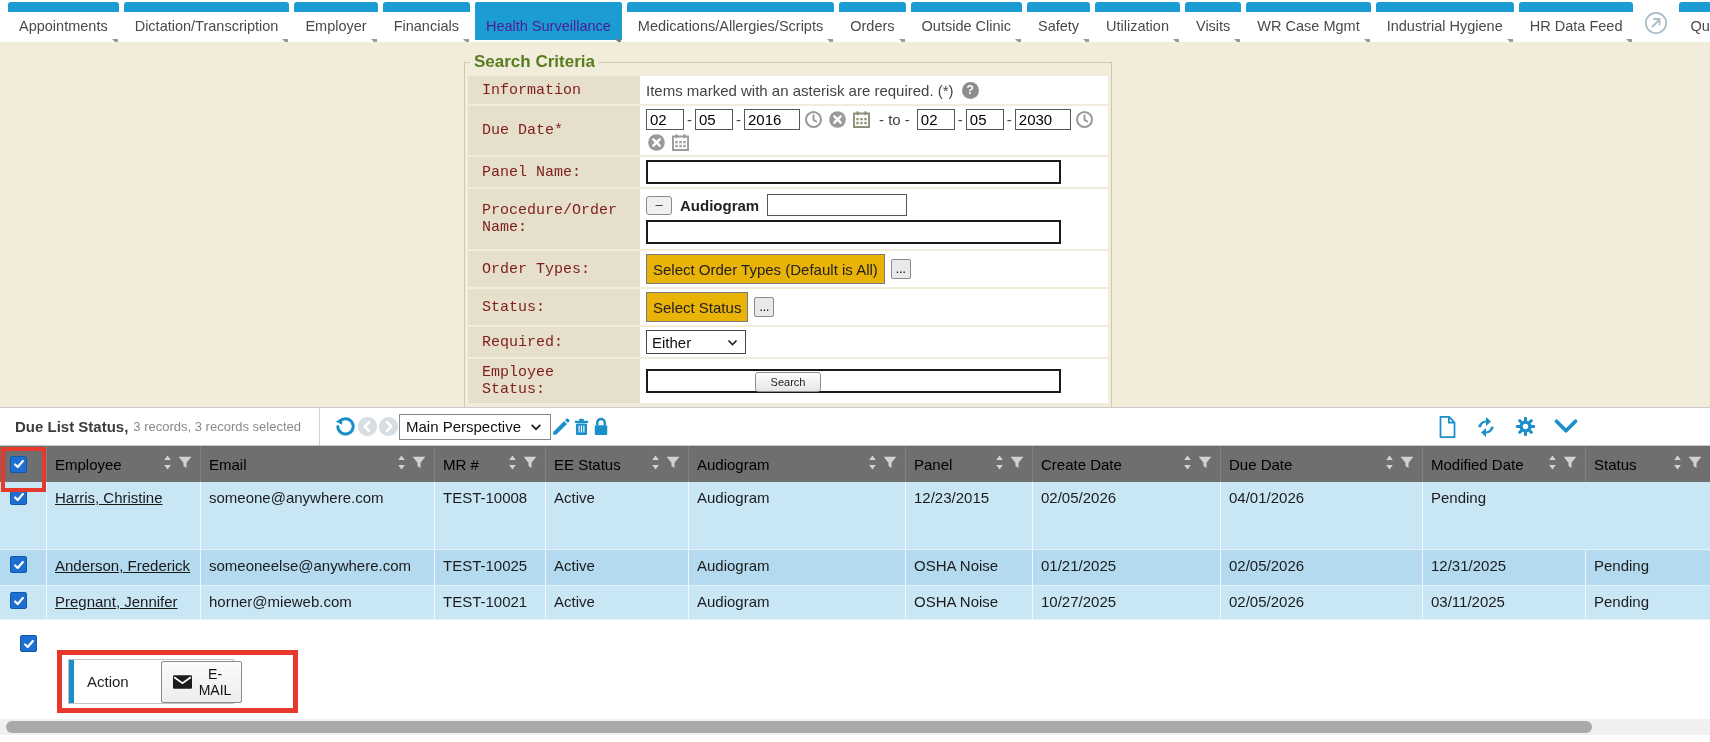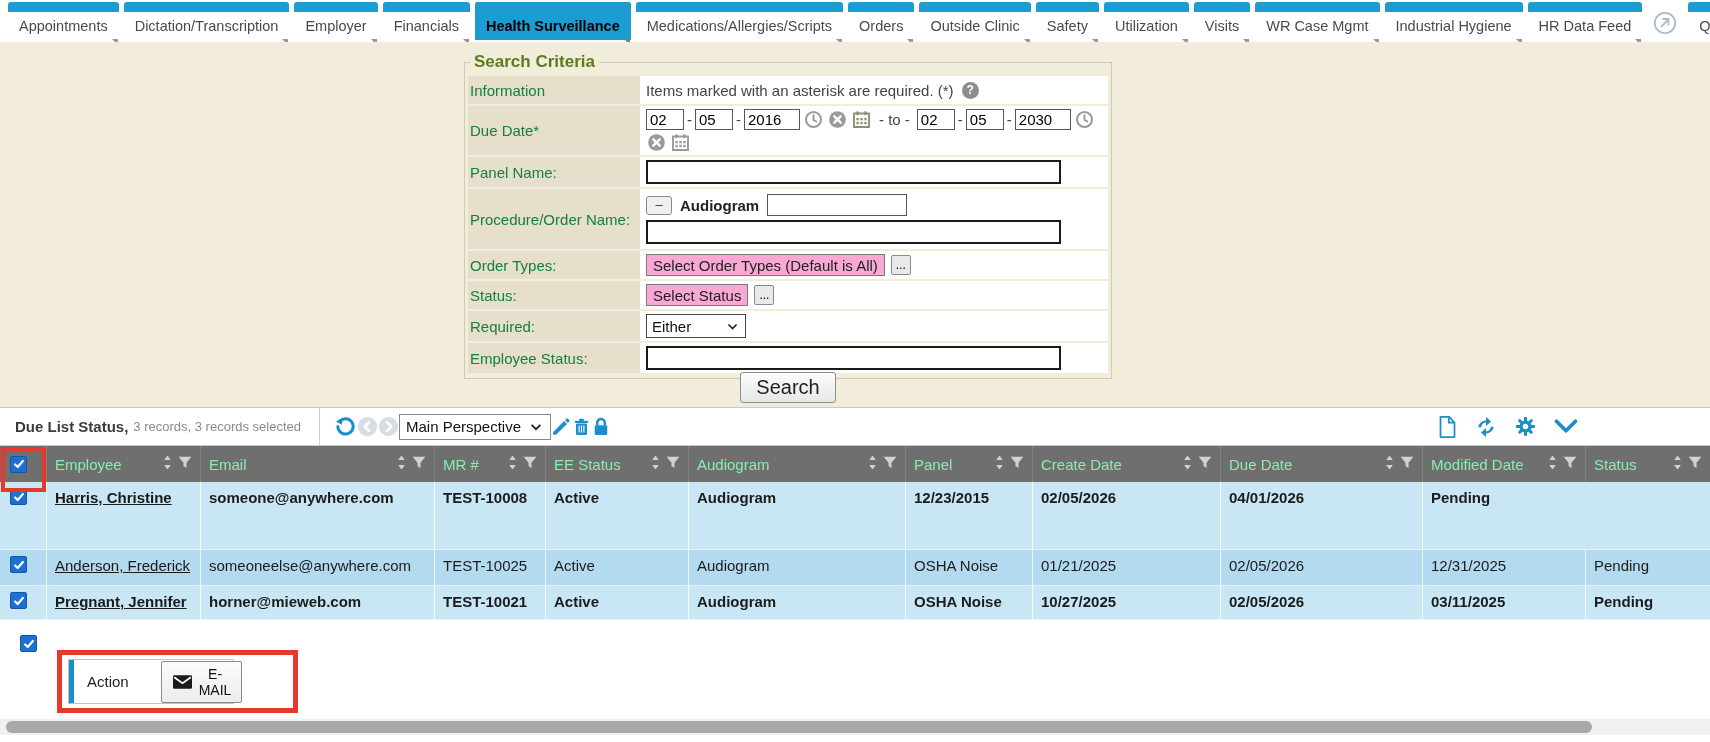--- a/index.html
+++ b/index.html
@@ -10,52 +10,52 @@
   
   .tabbar { display:flex; align-items:flex-start; gap:5px; height:42px;
             background:#fff; padding:2px 0 0 8px; overflow:hidden; }
   .tab { position:relative; flex:0 0 auto; border-radius:3px 3px 0 0; cursor:pointer; }
   .tab .strip { height:10px; background:#1b9cd3; border-radius:3px 3px 0 0; }
   .tab .lbl { height:28px; display:flex; align-items:center; padding:12px 11px;
               background:#fff; color:#4a4a4a; font-size:14.5px; white-space:nowrap; }
   .tab::after { content:""; position:absolute; right:1px; bottom:-5px; width:0; height:0;
                 border-top:6px solid #999; border-left:6px solid transparent; }
   .tab.active { background:#1b9cd3; }
-  .tab.active .lbl { background:transparent; color:#000000; font-weight:bold; }
+  .tab.active .lbl { background:transparent; color:#4c1d95; font-weight:normal; }
   .tab.active::after { border-top-color:#7f7f7f; }
   .tab-stub { flex:0 0 auto; display:flex; align-items:center; height:38px; padding:4px 5px 0; background:#fff; }
 
   
   .beige { position:relative; width:1710px; height:365px; background:#f2ecda; }
   fieldset.sc { position:absolute; left:464px; top:10px; width:648px;
                 border:1px solid #cfc8b4; padding:2px 3px 5px; background:transparent; }
   fieldset.sc legend { color:#567d1e; font-size:17px; font-weight:bold; padding:0 4px; margin-left:2px; }
   .srow { display:flex; margin-top:2px; min-height:28px; }
-  .srow .sl { flex:0 0 172px; background:#e5dfcb; color:#15803d; font-size:15px;
-              padding:5px 2px; display:flex; align-items:center; }
+  .srow .sl { flex:0 0 172px; background:#e5dfcb; color:#7f1d1d; font-size:15px;
+              padding:5px 14px; display:flex; align-items:center;font-family:Liberation Mono, monospace; }
   .srow .sv { flex:1; background:#fff; padding:3px 6px; display:flex; align-items:center;
               flex-wrap:wrap; gap:3px; font-size:15px; color:#444; }
   .sv input { border:1px solid #555; height:21px; font-size:15px; font-family:inherit; padding:0 3px; }
   .in-mm { width:38px; } .in-yy { width:56px; }
   .wide-input { width:415px !important; height:24px !important; border:2px solid #1a1a1a !important; }
   .icn { display:inline-flex; align-items:center; margin:0 1px; }
   .help { display:inline-flex; width:17px; height:17px; border-radius:50%; background:#8d8d8d;
           color:#fff; font-size:12px; font-weight:bold; align-items:center; justify-content:center; margin-left:5px; }
-  .pickbox { border:1px solid #7a7a7a; background:#f9a8d4; padding:3px 6px; font-size:15px; color:#222; height:22px; display:flex; align-items:center; }
+  .pickbox { border:1px solid #7a7a7a; background:#eab308; padding:3px 6px; font-size:15px; color:#222; height:30px; display:flex; align-items:center; }
   .dots-btn { width:20px; height:20px; border:1px solid #8a8a8a; background:#e9e9e9; font-size:12px;
               line-height:10px; text-align:center; border-radius:2px; margin-left:3px; cursor:pointer; }
   .minus-btn { width:26px; height:19px; border:1px solid #8a8a8a; background:#f0f0f0; border-radius:3px;
                font-size:13px; text-align:center; line-height:16px; color:#333; cursor:pointer; }
   .chip-name { font-weight:bold; color:#222; margin:0 4px; }
   .fake-select { border:1px solid #444; background:#fff; height:24px; width:100px; display:flex;
                  align-items:center; justify-content:space-between; padding:0 5px; font-size:15px; color:#111; cursor:pointer; }
   .proc-lines { display:flex; flex-direction:column; gap:4px; width:100%; padding:2px 0; }
   .proc-l1 { display:flex; align-items:center; gap:4px; }
   .search-btn-row { position:absolute; left:464px; top:330px; width:648px; text-align:center; }
-  .search-btn { font-size:20px; color:#222; padding:3px 15px; border:1px solid #8f8f8f; border-radius:3px;
+  .search-btn { font-size:11px; color:#222; padding:3px 15px; border:1px solid #8f8f8f; border-radius:3px;
                 background:linear-gradient(#fdfdfd,#e6e6e6); cursor:pointer; font-family:inherit; }
 
   
   .gridsec { position:relative; width:1710px; height:337px; background:#fff; }
   .toolbar { position:relative; height:39px; border-top:1px solid #c9c9c9; border-bottom:1px solid #c9c9c9;
              display:flex; align-items:center; background:#fff; }
   .tb-title { flex:0 0 320px; height:100%; display:flex; align-items:center; padding-left:15px;
               border-right:1px solid #d0d0d0; }
   .tb-title b { font-size:15px; color:#3c3c3c; }
   .tb-title span { font-size:13px; color:#8a8a8a; margin-left:5px; }
@@ -64,24 +64,24 @@
   .persp { border:1px solid #888; background:#fff; height:26px; width:152px; display:flex; align-items:center;
            justify-content:space-between; padding:0 6px; font-size:15px; color:#111; cursor:pointer; }
   .tb-right { position:absolute; left:1437px; top:0; height:100%; display:flex; align-items:center; gap:16px; }
   .tbi { display:inline-flex; cursor:pointer; }
 
   .gtable { width:1710px; }
   .thead, .trow { display:grid;
     grid-template-columns:46px 154px 234px 111px 143px 217px 127px 188px 202px 163px 125px; }
   .thead { background:#6f6f6f; height:36px; }
   .hcell { display:flex; align-items:center; justify-content:space-between; padding:0 8px;
-           color:#86efac; font-size:15px; border-left:1px solid #818181; white-space:nowrap; overflow:hidden; cursor:pointer; }
+           color:#000000; font-size:15px; border-left:1px solid #818181; white-space:nowrap; overflow:hidden; cursor:pointer; }
   .hcell:first-child { border-left:none; }
   .hicons { display:flex; align-items:center; gap:6px; margin-left:6px; }
-  .trow.odd { background:#c9e6f4;font-weight:bold; }
+  .trow.odd { background:#c9e6f4; }
   .trow.even { background:#b3daee; }
   .trow { border-bottom:1px solid #e4f2fa; }
   .tcell { padding:6px 8px; font-size:15px; color:#1c1c1c; line-height:19px;
            border-left:1px solid rgba(255,255,255,.75); overflow:hidden; }
   .tcell:first-child { border-left:none; }
   .r1 { min-height:68px; } .r2 { min-height:36px; } .r3 { min-height:34px; }
   .ccell { display:flex; justify-content:flex-start; padding-left:10px; align-items:flex-start; }
   .cb { width:17px; height:17px; background:#1d6fd2; border:1px solid #1258a8; border-radius:2px;
         display:inline-flex; align-items:center; justify-content:center; cursor:pointer; flex:0 0 auto; }
   .emp-link { color:#1a1a1a; text-decoration:underline; cursor:pointer; }

